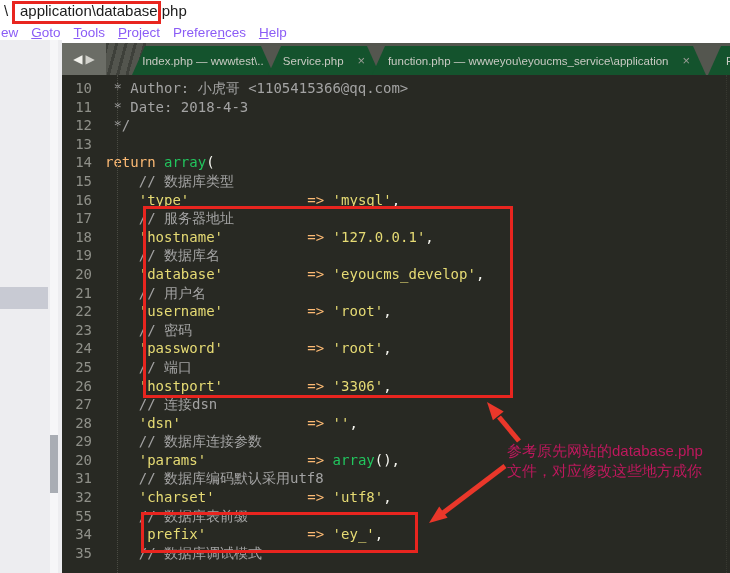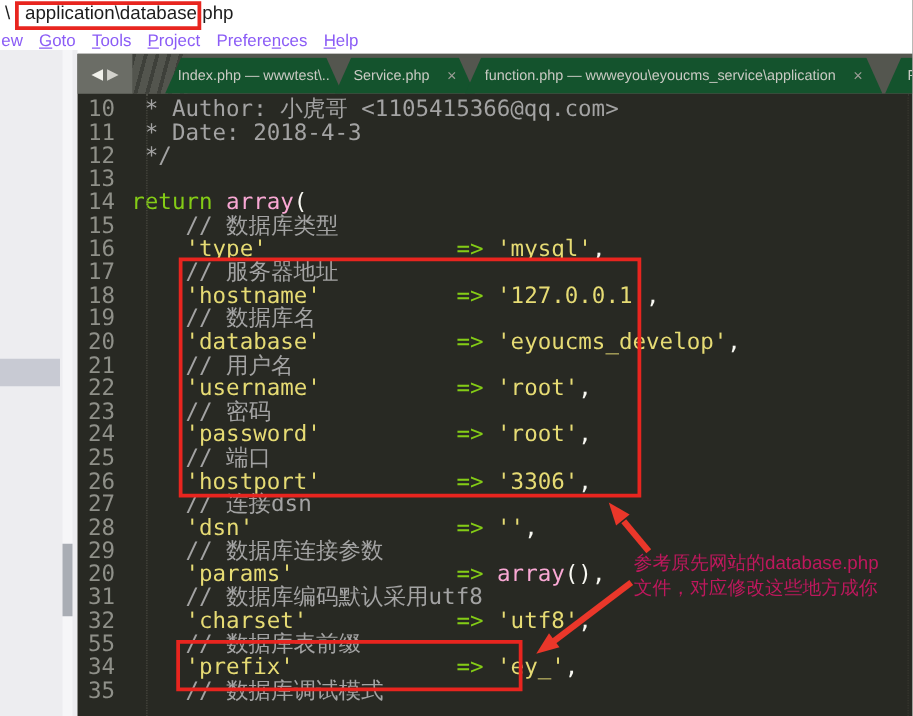--- a/index.html
+++ b/index.html
@@ -35,29 +35,29 @@
          display:flex; align-items:center; justify-content:center;
          font-size:11.5px; color:#c9cac3; white-space:pre; }
   .tab-0 { left:70px;  width:142px; }
   .tab-1 { left:206px; width:112px; }
   .tab-2 { left:310px; width:334px; }
   .tab-3 { left:646px; width:100px; justify-content:flex-start; padding-left:18px; }
   .tab .close { color:#9b9d96; font-size:13px; margin-left:14px; }
 
   
   .codearea { position:relative; width:100%; height:498px; padding-top:4px;
-              font-family:"DejaVu Sans Mono", monospace; font-size:18px; line-height:18.6px; }
+              font-family:"DejaVu Sans Mono", monospace; font-size:14px; line-height:18.6px; }
   .indent-guide { position:absolute; left:55px; top:0; height:498px; border-left:1px dotted #4a4b43; }
   .ruler { position:absolute; left:664px; top:0; height:498px; border-left:1px dotted #383931; }
   .line { display:flex; white-space:pre; }
   .num { width:43px; padding-right:13px; text-align:right; color:#8f9089; flex:none; }
   .tok-c { color:#a3a3a3; }
   .tok-s { color:#e6db74; }
-  .tok-k { color:#84cc16;text-align:right; }
-  .tok-f { color:#f9a8d4; }
+  .tok-k { color:#fdba74;text-align:right; }
+  .tok-f { color:#22c55e; }
   .tok-p { color:#f8f8f2; }
 
   
   .redbox { position:absolute; border:3px solid #e8251f; pointer-events:none; z-index:20; }
   .box-title { left:12px; top:1px; width:149px; height:23px; }
   .box-code1 { left:143px; top:206px; width:370px; height:192px; }
   .box-code2 { left:141px; top:512px; width:277px; height:41px; }
   .overlay-svg { position:absolute; left:0; top:0; width:730px; height:573px; pointer-events:none; z-index:21; }
   .annotation { position:absolute; left:507px; top:441px; width:218px; z-index:22;
                 font-size:15px; line-height:19.5px; color:#be185d; pointer-events:none; }

